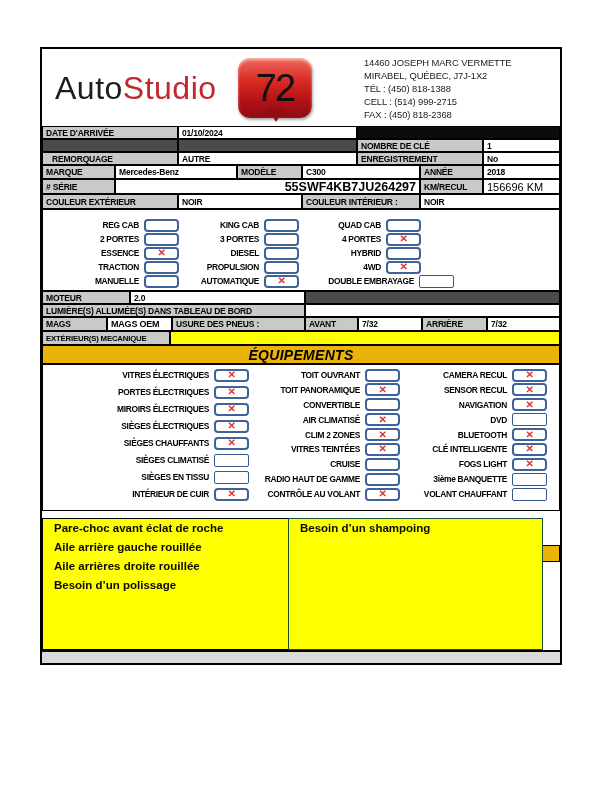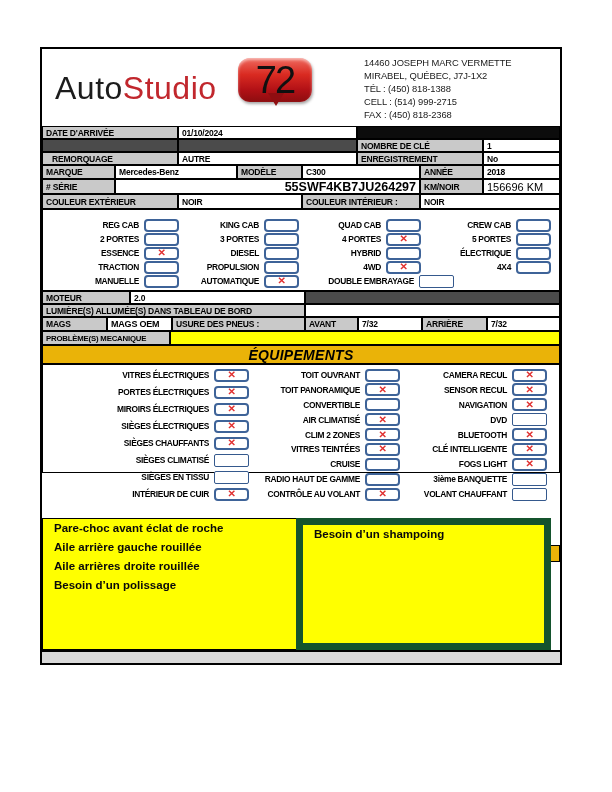--- a/index.html
+++ b/index.html
@@ -26,21 +26,21 @@
   .ecol{justify-content:space-between;height:131px;}
   .pad{padding-right:33px;}
   .cbox{width:35px;height:13px;box-sizing:border-box;border:2px solid #3e6398;border-radius:4px;
         background:#fff;display:flex;align-items:center;justify-content:center;
         color:#e03030;font-size:10px;font-weight:bold;flex:none;}
   .cbox.thin{border-width:1px;border-radius:2px;border-color:#35598d;}
   .cbox.checked::after{content:"✕";line-height:1;}
   .logo-text{position:absolute;left:13px;top:21px;font-size:32px;letter-spacing:0.5px;font-weight:normal;}
   .lg-auto{color:#1c1c1c;}
   .lg-studio{color:#c1272d;}
-  .bubble{position:absolute;left:196px;top:9px;width:74px;height:44px;border-radius:12px;
+  .bubble{position:absolute;left:196px;top:9px;width:74px;height:60px;border-radius:12px;
           background:linear-gradient(180deg,#ef6a5f 0%,#d92a21 38%,#b21116 72%,#8c0d10 100%);
           box-shadow:inset 0 2px 3px rgba(255,255,255,.55),1px 2px 3px rgba(0,0,0,.35);
           display:flex;align-items:center;justify-content:center;
           font-size:38px;color:#101010;letter-spacing:-2px;}
   .bubble::after{content:"";position:absolute;bottom:-12px;left:30px;width:0;height:0;
           border:8px solid transparent;border-top:13px solid #8f0e11;}
   .addr{position:absolute;left:322px;top:8px;font-size:9.4px;line-height:12.9px;
         letter-spacing:-0.1px;color:#1a1a1a;}
   .serial{justify-content:flex-end;font-size:12.5px;letter-spacing:0;}
   .kmval{font-weight:normal;font-size:11px;letter-spacing:0;}
@@ -84,21 +84,21 @@
 
   <div class="cell lab" style="left:0;top:116px;width:73px;height:14px">MARQUE</div>
   <div class="cell val" style="left:73px;top:116px;width:122px;height:14px">Mercedes-Benz</div>
   <div class="cell lab" style="left:195px;top:116px;width:65px;height:14px">MODÈLE</div>
   <div class="cell val" style="left:260px;top:116px;width:118px;height:14px">C300</div>
   <div class="cell lab" style="left:378px;top:116px;width:63px;height:14px">ANNÉE</div>
   <div class="cell val" style="left:441px;top:116px;width:77px;height:14px">2018</div>
 
   <div class="cell lab" style="left:0;top:130px;width:73px;height:15px"># SÉRIE</div>
   <div class="cell val serial" style="left:73px;top:130px;width:305px;height:15px">55SWF4KB7JU264297</div>
-  <div class="cell lab" style="left:378px;top:130px;width:63px;height:15px">KM/NOIR</div>
+  <div class="cell lab" style="left:378px;top:130px;width:63px;height:15px">KM/RECUL</div>
   <div class="cell val kmval" style="left:441px;top:130px;width:77px;height:15px">156696 KM</div>
 
   <div class="cell lab" style="left:0;top:145px;width:136px;height:15px">COULEUR EXTÉRIEUR</div>
   <div class="cell val" style="left:136px;top:145px;width:124px;height:15px">NOIR</div>
   <div class="cell lab" style="left:260px;top:145px;width:118px;height:15px">COULEUR INTÉRIEUR :</div>
   <div class="cell val" style="left:378px;top:145px;width:140px;height:15px">NOIR</div>
 
   <div class="wbox" style="left:0;top:160px;width:518px;height:82px">
     <div class="ccol" style="left:8px;top:8px;width:128px">
       <div class="crow">
@@ -157,63 +157,45 @@
           <span>HYBRID</span>
           <span class="cbox"></span>
         </div>
       <div class="crow pad">
           <span>4WD</span>
           <span class="cbox checked"></span>
         </div>
       <div class="crow">
           <span>DOUBLE EMBRAYAGE</span>
           <span class="cbox thin"></span>
-        </div>
-    </div>
-    <div class="ccol" style="left:380px;top:8px;width:128px">
-      <div class="crow">
-          <span>CREW CAB</span>
-          <span class="cbox"></span>
-        </div>
-      <div class="crow">
-          <span>5 PORTES</span>
-          <span class="cbox"></span>
-        </div>
-      <div class="crow">
-          <span>ÉLECTRIQUE</span>
-          <span class="cbox"></span>
-        </div>
-      <div class="crow">
-          <span>4X4</span>
-          <span class="cbox"></span>
         </div>
     </div>
   </div>
 
   <div class="cell lab" style="left:0;top:242px;width:88px;height:13px">MOTEUR</div>
   <div class="cell val" style="left:88px;top:242px;width:175px;height:13px">2.0</div>
   <div class="cell darkc" style="left:263px;top:242px;width:255px;height:13px"></div>
 
   <div class="cell lab" style="left:0;top:255px;width:263px;height:13px">LUMIÈRE(S) ALLUMÉE(S) DANS TABLEAU DE BORD</div>
   <div class="cell val" style="left:263px;top:255px;width:255px;height:13px"></div>
 
   <div class="cell lab" style="left:0;top:268px;width:65px;height:14px">MAGS</div>
   <div class="cell val" style="left:65px;top:268px;width:65px;height:14px;font-size:9px">MAGS OEM</div>
   <div class="cell lab" style="left:130px;top:268px;width:133px;height:14px">USURE DES PNEUS :</div>
   <div class="cell lab" style="left:263px;top:268px;width:53px;height:14px">AVANT</div>
   <div class="cell val" style="left:316px;top:268px;width:64px;height:14px">7/32</div>
   <div class="cell lab" style="left:380px;top:268px;width:65px;height:14px">ARRIÈRE</div>
   <div class="cell val" style="left:445px;top:268px;width:73px;height:14px">7/32</div>
 
-  <div class="cell lab" style="left:0;top:282px;width:128px;height:14px;font-size:7.8px">PROBLÈME(S) MECANIQUE</div>
+  <div class="cell lab" style="left:0;top:282px;width:128px;height:14px;font-size:7.8px">EXTÉRIEUR(S) MECANIQUE</div>
   <div class="cell yellowc" style="left:128px;top:282px;width:390px;height:14px"></div>
 
   <div class="cell grayband eqhdr" style="left:0;top:296px;width:518px;height:19px">ÉQUIPEMENTS</div>
 
-  <div class="wbox" style="left:0;top:315px;width:518px;height:109px">
+  <div class="wbox" style="left:0;top:315px;width:518px;height:147px">
     <div class="ccol ecol" style="left:8px;top:4px;width:198px">
       <div class="crow erow">
           <span>VITRES ÉLECTRIQUES</span>
           <span class="cbox checked"></span>
         </div>
       <div class="crow erow">
           <span>PORTES ÉLECTRIQUES</span>
           <span class="cbox checked"></span>
         </div>
       <div class="crow erow">
@@ -321,19 +303,19 @@
 
   <div class="cell grayband dmghdr" style="left:0;top:452px;width:263px;height:17px">DOMMAGE EXTÉRIEURS</div>
   <div class="cell grayband dmghdr" style="left:263px;top:452px;width:255px;height:17px">DOMMAGES INTÉRIEURS</div>
 
   <div class="abs yellowc" style="left:0;top:469px;width:263px;height:132px;border:1px solid #000">
     <span class="dmgtxt">Pare-choc avant éclat de roche</span>
     <span class="dmgtxt">Aile arrière gauche rouillée</span>
     <span class="dmgtxt">Aile arrières droite rouillée</span>
     <span class="dmgtxt">Besoin d’un polissage</span>
   </div>
-  <div class="abs yellowc" style="left:254px;top:469px;width:255px;height:132px;border:7px solid #14532d">
+  <div class="abs yellowc" style="left:246px;top:469px;width:255px;height:132px;border:1px solid #14532d">
     <span class="dmgtxt">Besoin d’un shampoing</span>
   </div>
 
   <div class="abs" style="left:0;top:601px;width:518px;height:13px;background:#d9d9d9;border-top:2px solid #000"></div>
 
 </div>
 
 </body></html>

